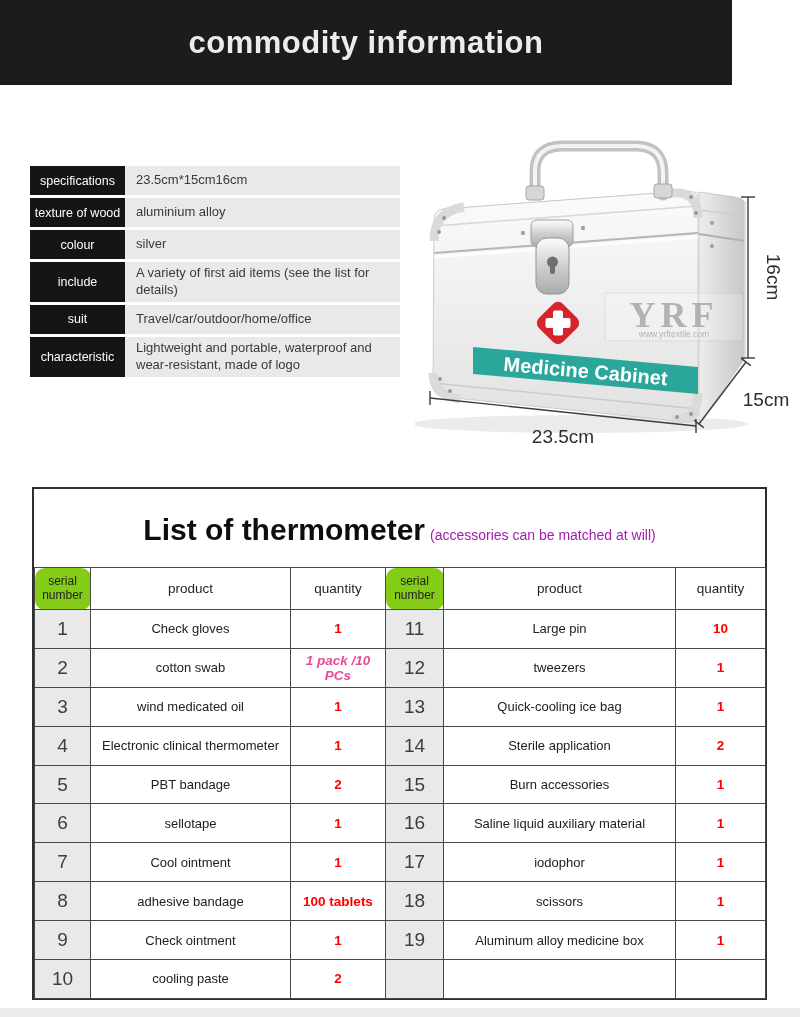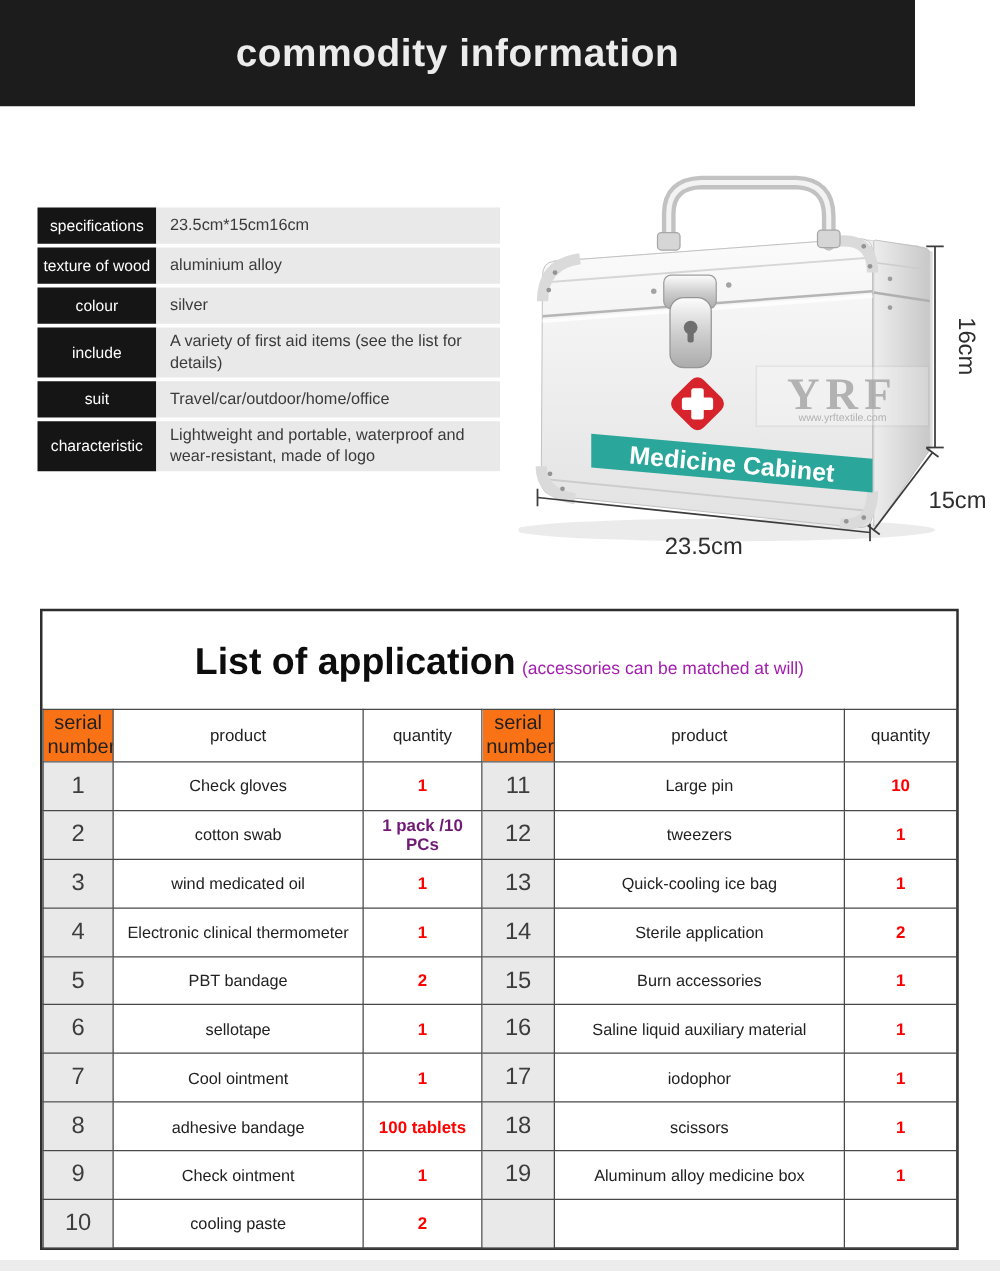--- a/index.html
+++ b/index.html
@@ -25,21 +25,21 @@
                border:2px solid #2e2e2e;box-sizing:border-box;background:#fff;}
   .acc-title-wrap{height:78px;display:flex;align-items:baseline;justify-content:center;
                   padding-top:24px;box-sizing:border-box;}
   .acc-title{font-size:30px;font-weight:bold;color:#0d0d0d;}
   .acc-subtitle{font-size:14px;color:#a21caf;margin-left:5px;}
   table.acc{width:100%;border-collapse:collapse;table-layout:fixed;}
   table.acc th,table.acc td{border:1px solid #484848;overflow:hidden;padding:1px 3px;}
   table.acc thead tr{height:42px;}
   table.acc tbody tr{height:38.9px;}
   th{font-weight:normal;font-size:13.5px;color:#1f1f1f;background:#fff;text-align:center;}
-  th.serial-h{background:#f97316;font-size:16px;line-height:1.15;}
+  th.serial-h{background:#84cc16;font-size:12px;line-height:1.15;border-radius:10px;}
   td.cell-serial{background:#e9e9e9;text-align:center;font-size:19px;color:#3d3d3d;}
   td.cell-product{text-align:center;font-size:13px;color:#212121;}
   td.cell-qty{text-align:center;font-size:13.5px;font-weight:bold;}
 
   .bottom-strip{position:absolute;left:0;bottom:0;width:800px;height:9px;background:#ececec;}
 
   .product-svg{position:absolute;left:415px;top:133px;}
 </style>
 </head>
 <body>
@@ -171,21 +171,21 @@
     </g>
     <g fill="#2e2e2e" font-size="19">
       <text transform="translate(352 144) rotate(90)" text-anchor="middle">16cm</text>
       <text x="351" y="273" text-anchor="middle">15cm</text>
       <text x="148" y="310" text-anchor="middle">23.5cm</text>
     </g>
   </svg>
 
   <section class="acc-section">
     <div class="acc-title-wrap">
-      <span class="acc-title">List of application</span>
+      <span class="acc-title">List of thermometer</span>
       <span class="acc-subtitle">(accessories can be matched at will)</span>
     </div>
     <table class="acc">
       <colgroup>
         <col style="width:56px">
           <col style="width:200px">
           <col style="width:95px">
         <col style="width:58px">
           <col style="width:232px">
           <col style="width:90px">
@@ -205,21 +205,21 @@
             <td class="cell-serial">1</td>
             <td class="cell-product">Check gloves</td>
             <td class="cell-qty" style="color: rgb(254, 0, 0);">1</td>
             <td class="cell-serial">11</td>
             <td class="cell-product">Large pin</td>
             <td class="cell-qty" style="color: rgb(254, 0, 0);">10</td>
           </tr>
           <tr>
             <td class="cell-serial">2</td>
             <td class="cell-product">cotton swab</td>
-            <td class="cell-qty" style="color: #701a75;">1 pack /10 PCs</td>
+            <td class="cell-qty" style="color: #ec4899; font-style: italic;">1 pack /10 PCs</td>
             <td class="cell-serial">12</td>
             <td class="cell-product">tweezers</td>
             <td class="cell-qty" style="color: rgb(254, 0, 0);">1</td>
           </tr>
           <tr>
             <td class="cell-serial">3</td>
             <td class="cell-product">wind medicated oil</td>
             <td class="cell-qty" style="color: rgb(254, 0, 0);">1</td>
             <td class="cell-serial">13</td>
             <td class="cell-product">Quick-cooling ice bag</td>

